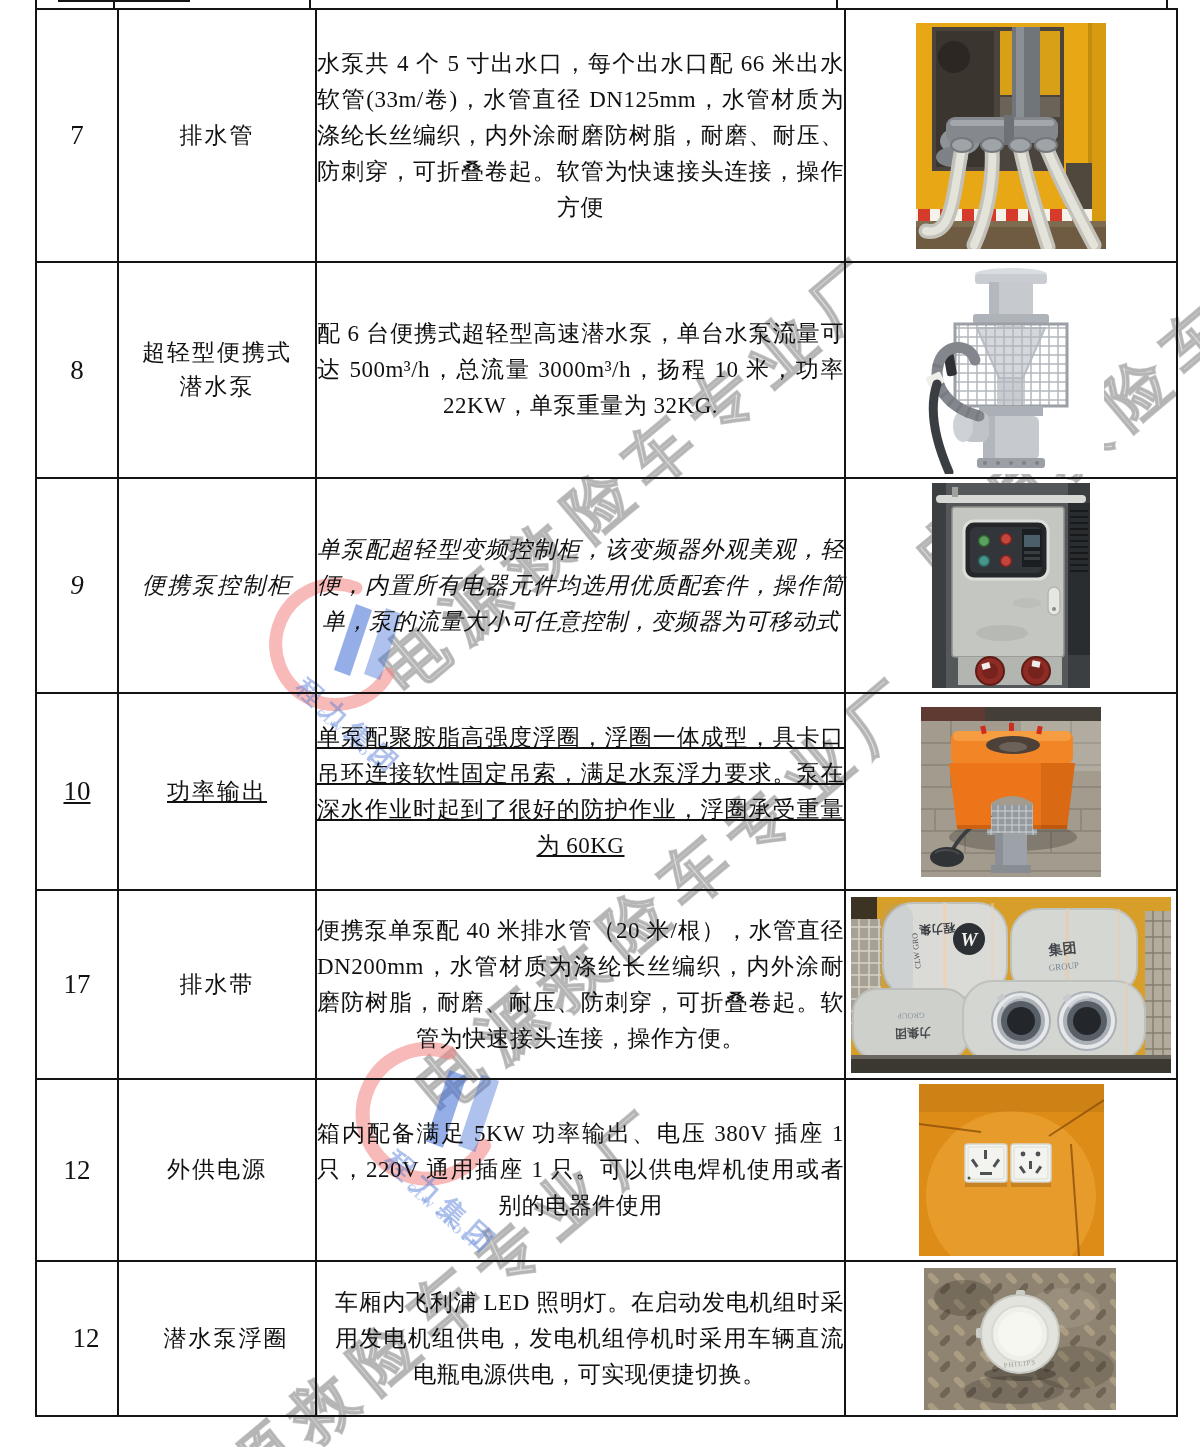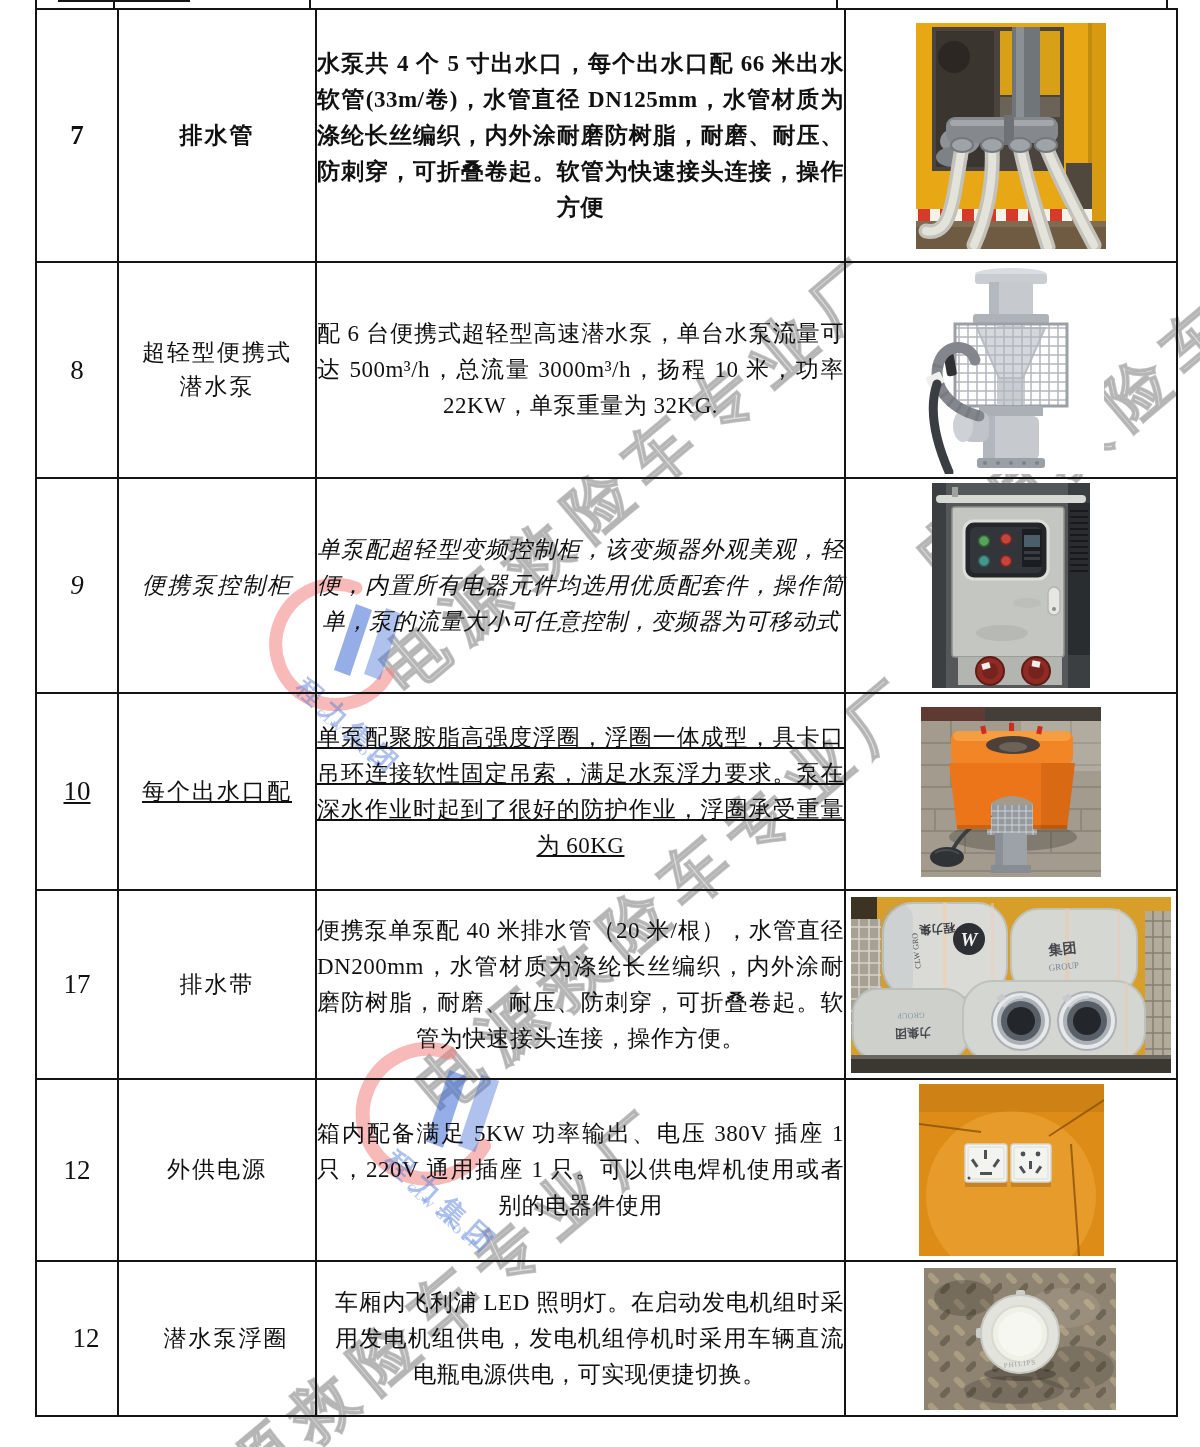--- a/index.html
+++ b/index.html
@@ -24,21 +24,21 @@
            font-size:11px;font-weight:bold;color:rgba(120,155,230,0.50);letter-spacing:2px;white-space:nowrap;}
 
   
   table.spec{position:absolute;left:35px;top:8px;z-index:2;border-collapse:collapse;table-layout:fixed;width:1133px;}
   table.spec td{border:2px solid #141414;background:transparent;vertical-align:middle;padding:0;}
   td.c-no{width:80px;text-align:center;font-size:27px;}
   td.c-name{width:196px;text-align:center;font-size:23px;letter-spacing:2px;white-space:pre-line;line-height:34px;}
   td.c-desc{width:527px;font-size:23px;line-height:36px;padding:6px 16px;
             text-align:justify;text-align-last:center;letter-spacing:0.5px;}
   td.c-photo{width:330px;}
-  tr.row-7 td{height:251px;font-weight:bold;} tr.row-8 td{height:214px;} tr.row-9 td{height:213px;font-style:italic;}
+  tr.row-7 td{height:251px;} tr.row-8 td{height:214px;} tr.row-9 td{height:213px;font-style:italic;}
   tr.row-10 td{height:195px;text-decoration:underline;} tr.row-11 td{height:187px;margin-top:12px;} tr.row-12 td{height:180px;}
   tr.row-13 td{height:153px;padding-left:18px;}
   .photo-wrap{display:flex;align-items:center;justify-content:center;}
   .photo-wrap svg{position:relative;z-index:3;display:block;}
 
   
   .stub-v{position:absolute;top:0;width:2px;height:9px;background:#141414;z-index:2;}
   .stub-h{position:absolute;top:0;left:58px;width:132px;height:2px;background:#141414;z-index:2;}
 </style>
 </head>
@@ -218,21 +218,21 @@
     <rect x="50" y="180" width="8" height="6" fill="#efefec" transform="rotate(-15 54 183)"></rect>
     <circle cx="104" cy="188" r="14" fill="#8e2b24" stroke="#5f1b16" stroke-width="2"></circle>
     <circle cx="104" cy="188" r="8" fill="#76231d"></circle>
     <rect x="100" y="178" width="8" height="6" fill="#efefec" transform="rotate(10 104 181)"></rect>
   </svg>
 </div>
     </td>
   </tr>
         <tr class="row-10">
     <td class="c-no">10</td>
-    <td class="c-name">每个出水口配</td>
+    <td class="c-name">功率输出</td>
     <td class="c-desc">单泵配聚胺脂高强度浮圈，浮圈一体成型，具卡口吊环连接软性固定吊索，满足水泵浮力要求。泵在深水作业时起到了很好的防护作业，浮圈承受重量为 60KG</td>
     <td class="c-photo">
       <div class="photo-wrap">
   <svg width="180" height="170" viewBox="0 0 180 170">
     <rect width="180" height="170" fill="#a29b8e"></rect>
     <rect x="0" y="0" width="180" height="14" fill="#433e37"></rect>
     <rect x="0" y="0" width="64" height="14" fill="#5e3a33"></rect>
     <g stroke="#8b8376" stroke-width="1.5">
       <path d="M0,36 H180 M0,58 H180 M0,80 H180 M0,102 H180 M0,124 H180 M0,146 H180 M0,164 H180"></path>
       <path d="M30,14 V36 M90,14 V36 M150,14 V36 M60,36 V58 M120,36 V58 M30,58 V80 M150,58 V80 M60,80 V102 M14,102 V124 M160,102 V124 M44,124 V146 M130,124 V146 M80,146 V164"></path>

